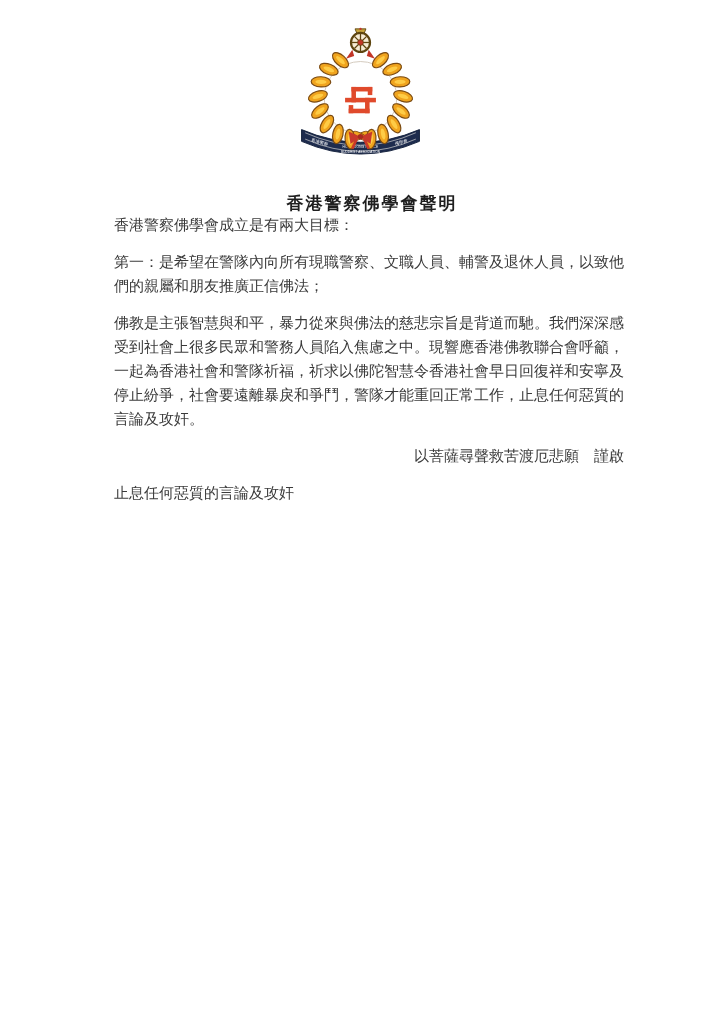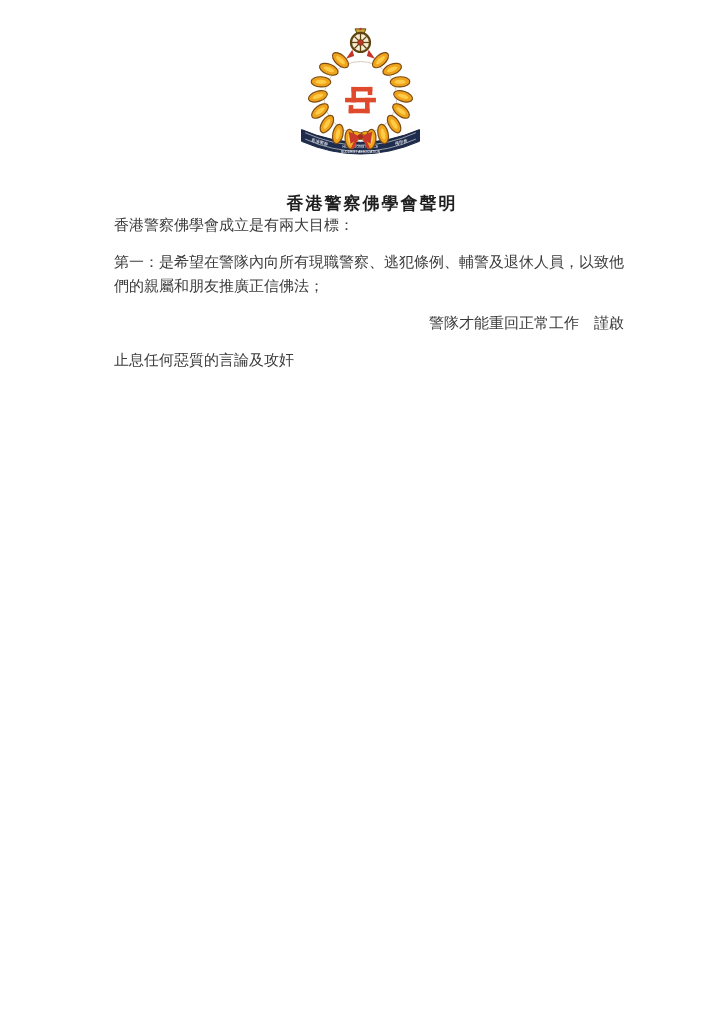--- a/index.html
+++ b/index.html
@@ -130,18 +130,19 @@
         <rect x="57" y="90" width="23" height="5"></rect>
         <rect x="57" y="86" width="5" height="9"></rect>
       </g>
     </svg>
   </div>
 
   <div class="doc-title">香港警察佛學會聲明</div>
 
   <div class="content">
     <p class="intro">香港警察佛學會成立是有兩大目標：</p>
-    <p>第一：是希望在警隊內向所有現職警察、逃犯條例、輔警及退休人員，以致他們的親屬和朋友推廣正信佛法；</p>
-    <p class="signature">警隊才能重回正常工作　謹啟</p>
+    <p>第一：是希望在警隊內向所有現職警察、文職人員、輔警及退休人員，以致他們的親屬和朋友推廣正信佛法；</p>
+    <p>佛教是主張智慧與和平，暴力從來與佛法的慈悲宗旨是背道而馳。我們深深感受到社會上很多民眾和警務人員陷入焦慮之中。現響應香港佛教聯合會呼籲，一起為香港社會和警隊祈福，祈求以佛陀智慧令香港社會早日回復祥和安寧及停止紛爭，社會要遠離暴戾和爭鬥，警隊才能重回正常工作，止息任何惡質的言論及攻奸。</p>
+    <p class="signature">以菩薩尋聲救苦渡厄悲願　謹啟</p>
     <p class="dateline">止息任何惡質的言論及攻奸</p>
   </div>
 
 </div>
 
 </body></html>

